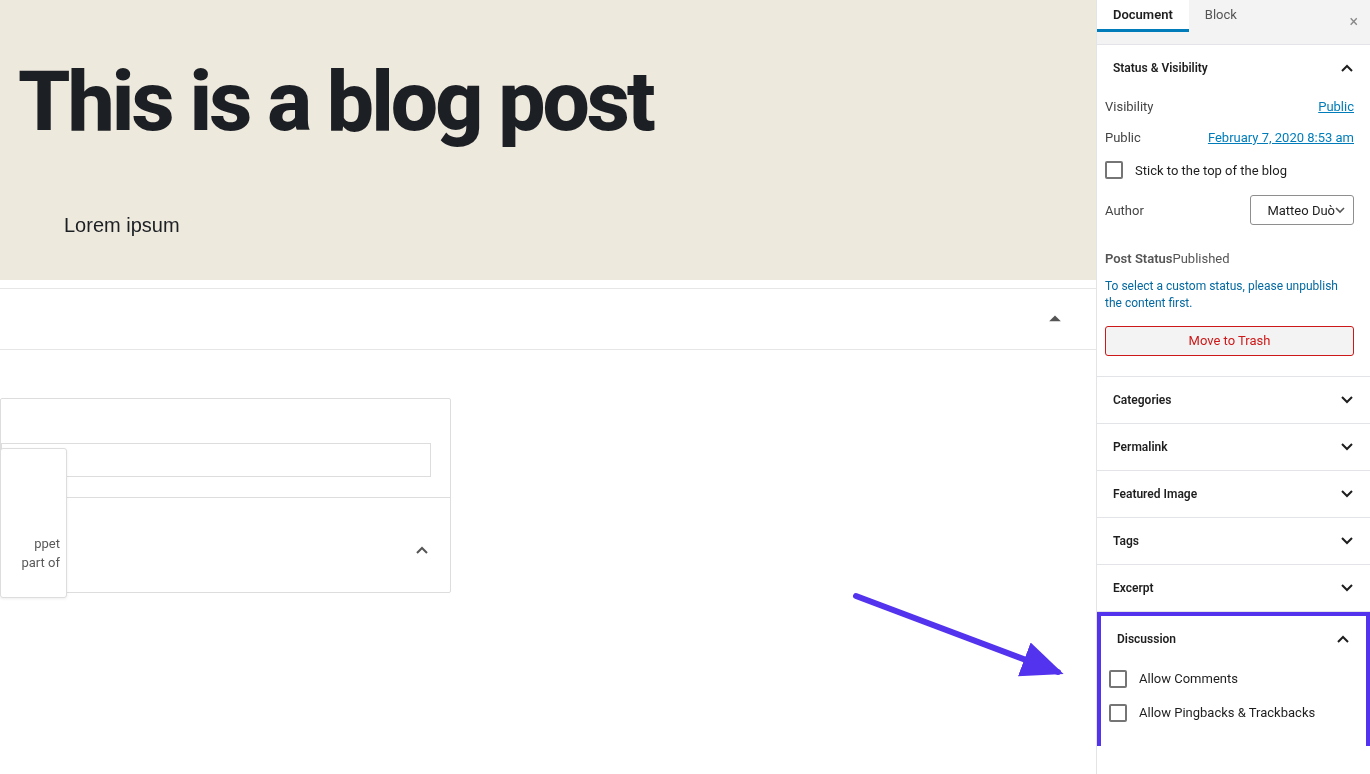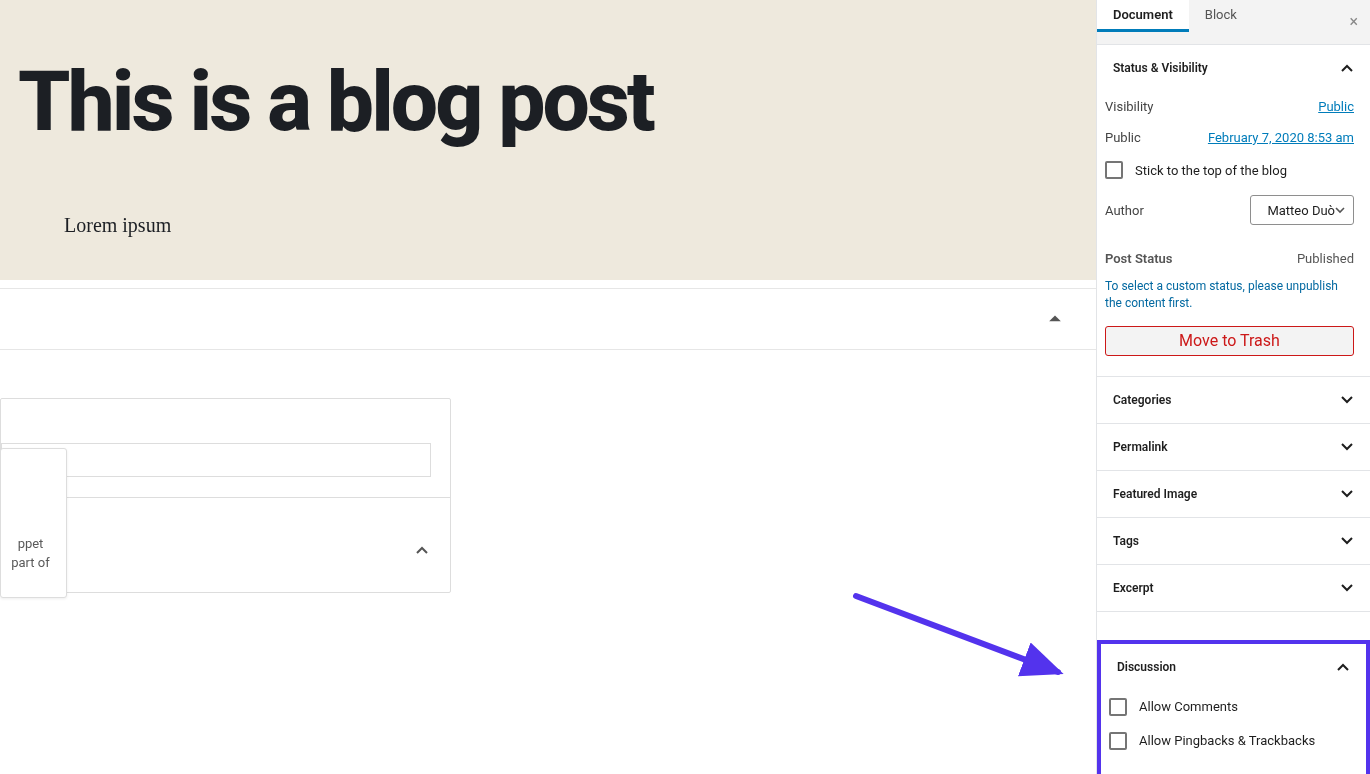--- a/index.html
+++ b/index.html
@@ -28,21 +28,21 @@
   padding-left: 18px;
 }
 .hero h1 {
   font-size: 84px;
   font-weight: 800;
   letter-spacing: -3px;
   color: #1c1f24;
   line-height: 1;
 }
 .hero .para {
-  font-family: Liberation Serif, serif;
+  font-family: Liberation Sans, sans-serif;
   font-size: 20px;
   color: #1c1f24;
   margin-top: 70px;
   margin-left: 46px;
 }
 .post-hero-space {
   height: 8px;
   background: #fff;
 }
 .tool-bar {
@@ -89,21 +89,21 @@
   width: 67px;
   height: 150px;
   border: 1px solid #ddd;
   border-radius: 3px;
   box-shadow: 0 1px 3px rgba(0,0,0,0.07);
   background: #fff;
   padding: 86px 6px 0 0;
   font-size: 13px;
   color: #5a5a5a;
   line-height: 1.45;
-  text-align: center;
+  text-align: right;
 }
 .arrow {
   position: absolute;
   left: 848px;
   top: 588px;
   width: 230px;
   height: 100px;
   pointer-events: none;
 }
 
@@ -197,51 +197,49 @@
   display: flex;
   align-items: center;
   justify-content: flex-end;
   padding: 0 8px 0 10px;
   font-size: 13px;
   cursor: pointer;
   min-width: 104px;
 }
 .status-row {
   display: flex;
-  justify-content: space-between;
   padding: 18px 0 4px 0;
   font-size: 13px;
 }
 .status-row .label { font-weight: 600; color: #555; }
 .status-row .val { color: #555; }
 .hint {
   font-size: 12px;
   color: #0369a1;
   line-height: 1.4;
   padding: 8px 0 14px 0;
 }
 .trash-btn {
   width: 100%;
   height: 30px;
   border: 1px solid #cc1818;
   background: #f3f3f3;
   color: #cc1818;
   border-radius: 3px;
-  font-size: 16px;
+  font-size: 13px;
   cursor: pointer;
   display: flex;
   align-items: center;
   justify-content: center;
   margin-bottom: 4px;
 }
 .discussion-panel {
   border: 4px solid #5333ed;
   border-bottom: none;
   margin-bottom: -4px;
-  margin-top: 28px;
 }
 .chev { width: 14px; height: 14px; flex-shrink: 0; }
 </style>
 </head>
 <body>
 
 <div class="main-area">
   <div class="hero">
     <h1>This is a blog post</h1>
     <p class="para">Lorem ipsum</p>

